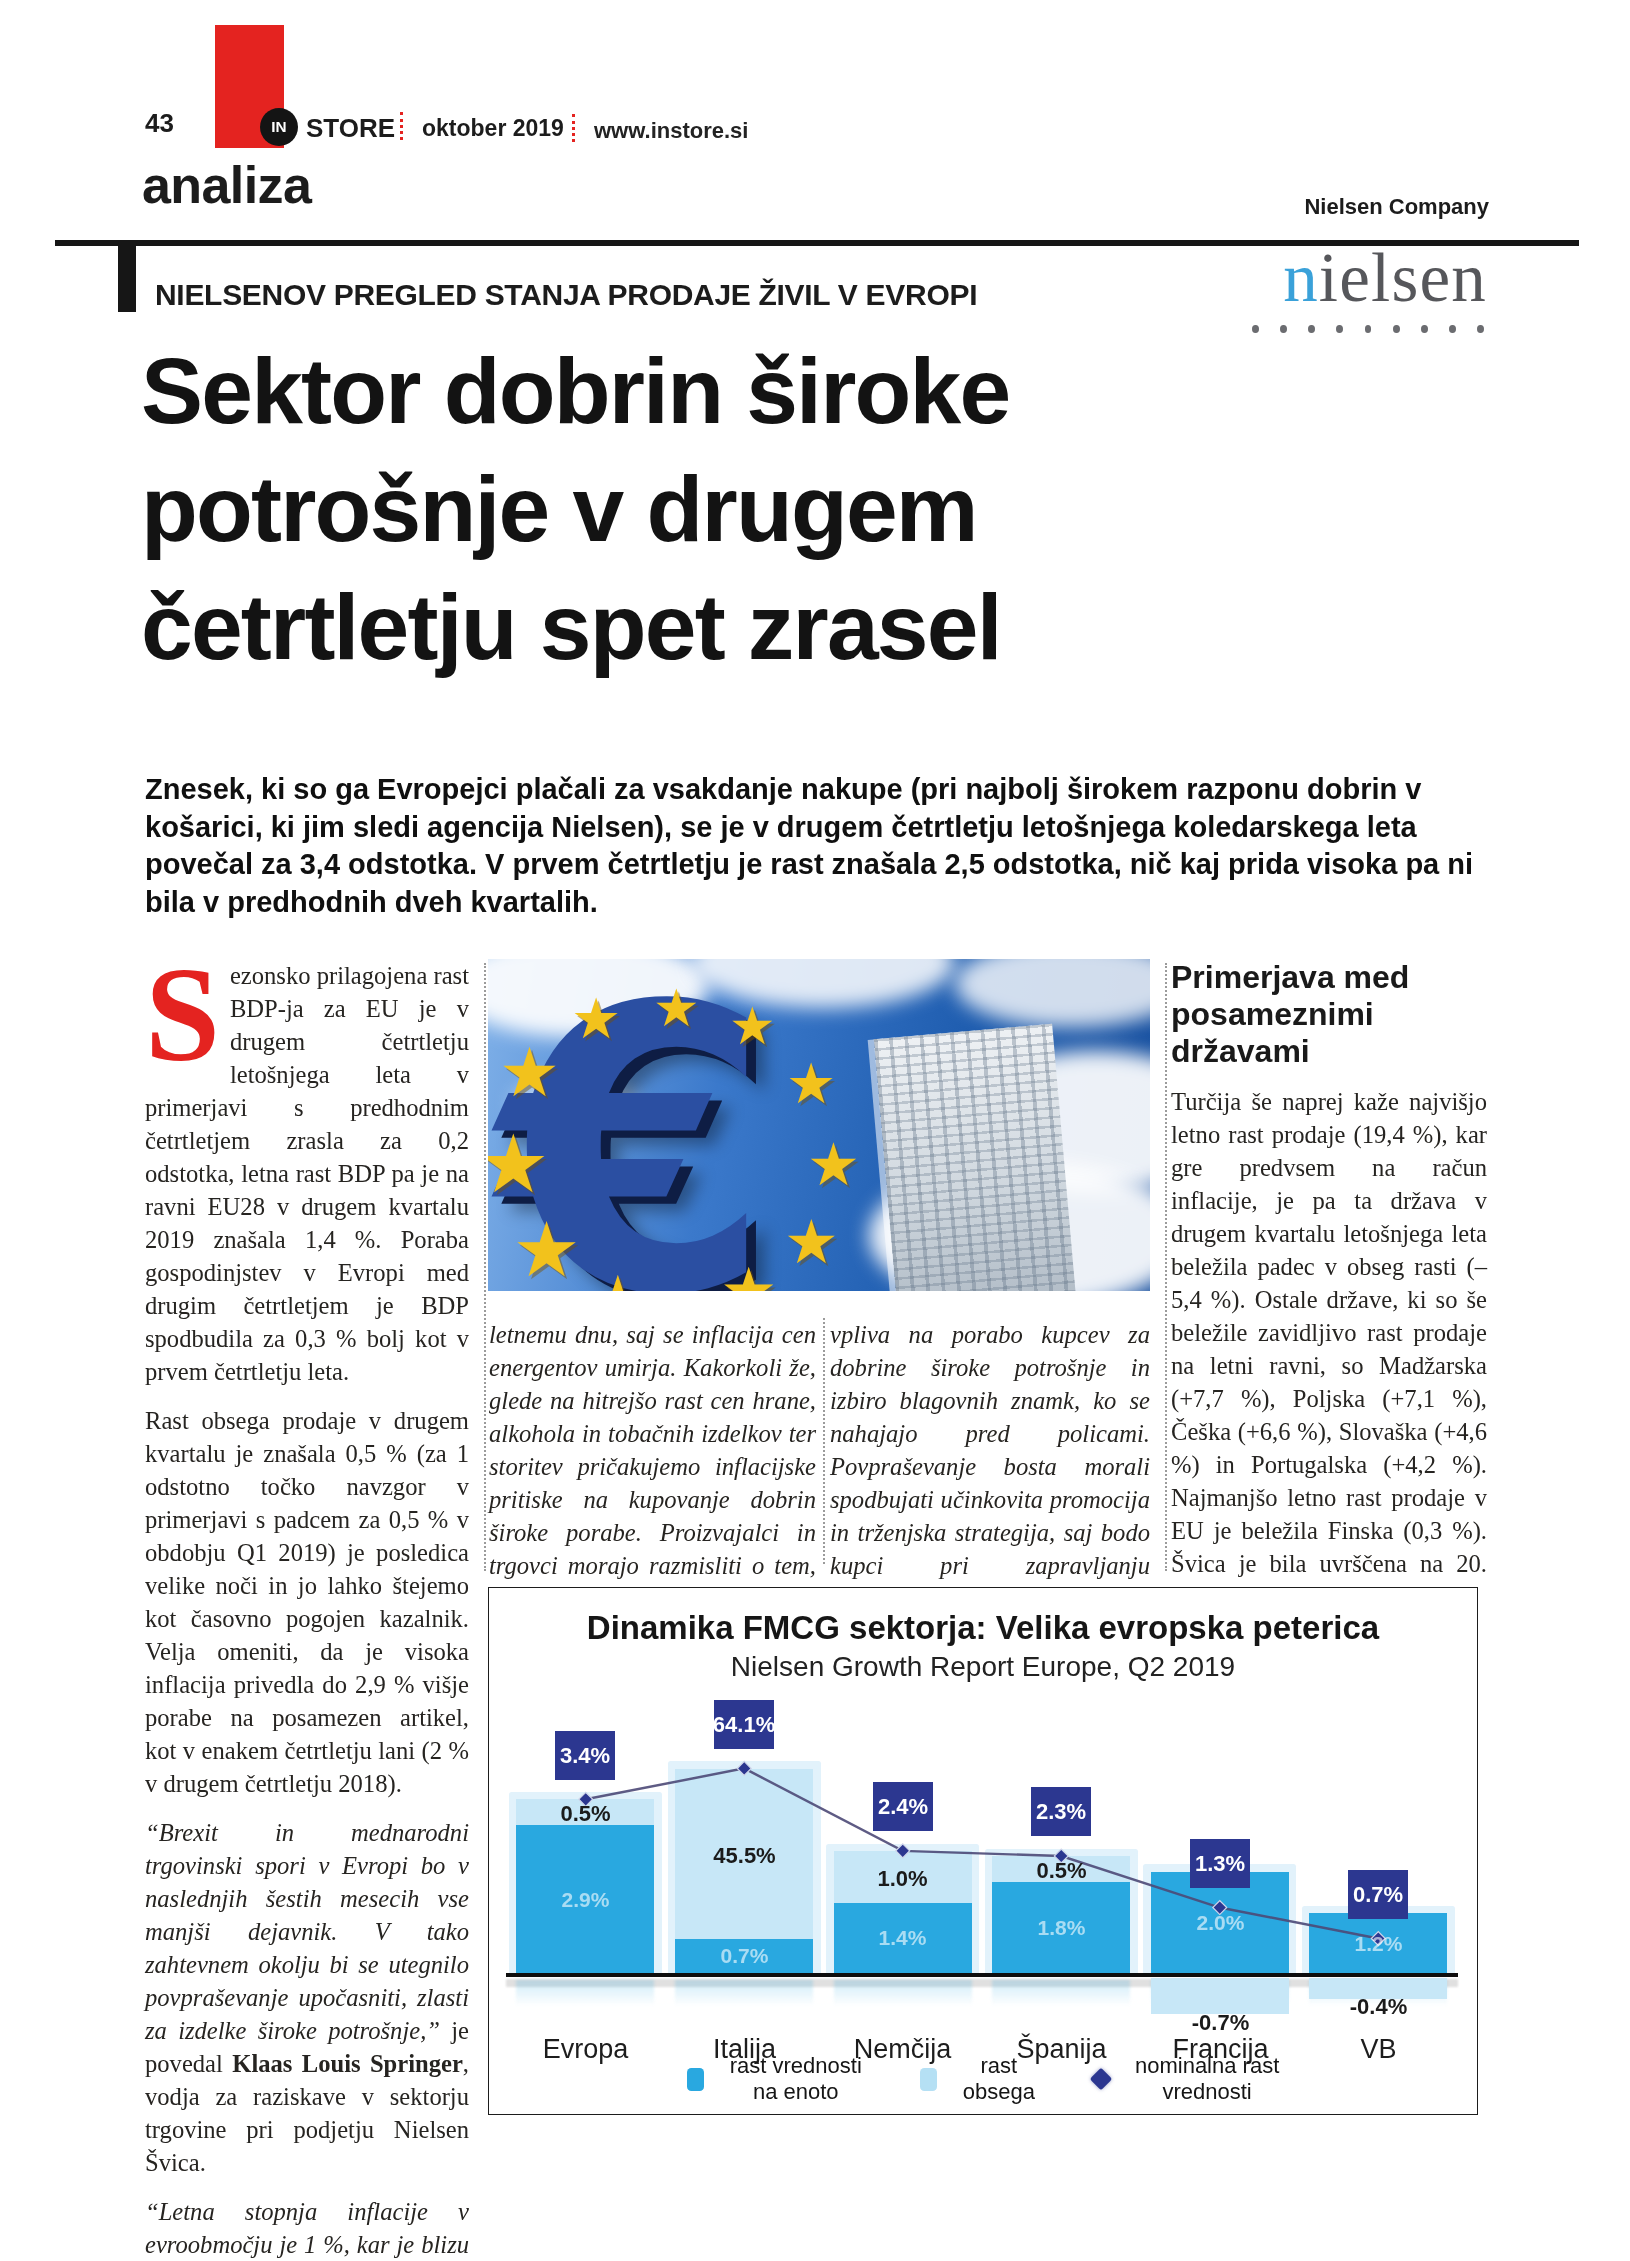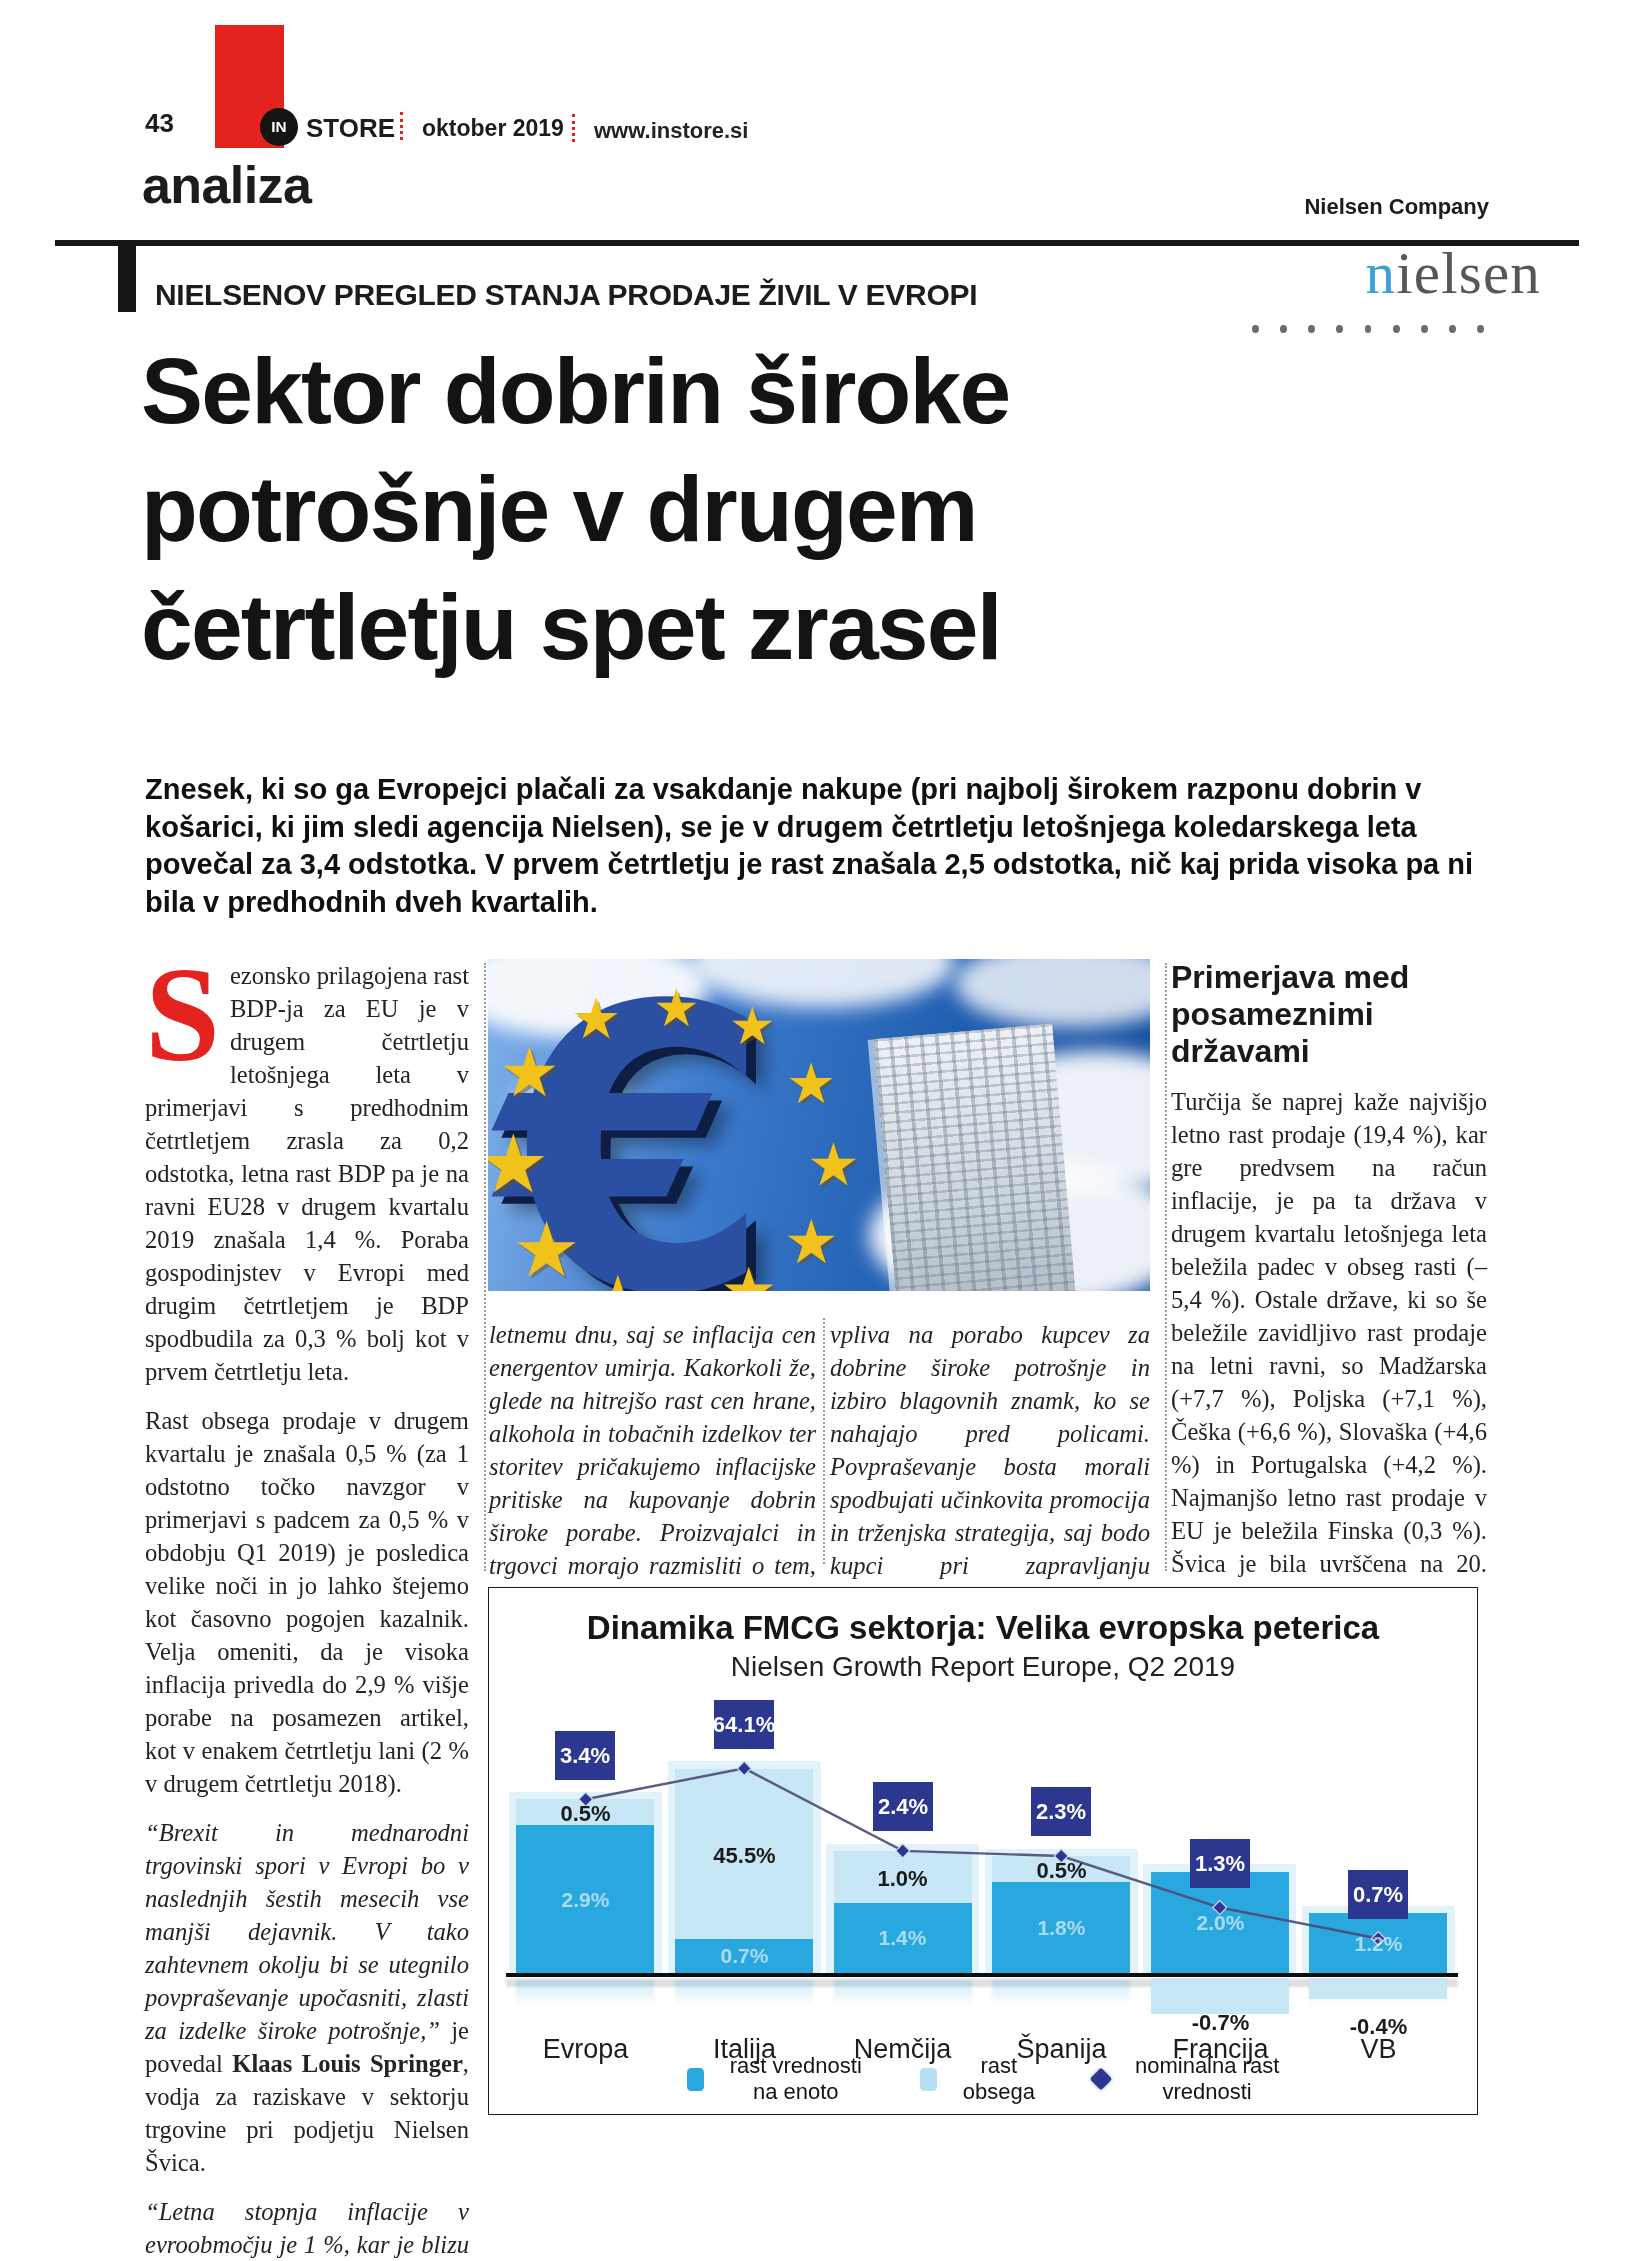--- a/index.html
+++ b/index.html
@@ -14,22 +14,22 @@
             color:#fff;font-size:15.3px;font-weight:800;display:flex;align-items:center;justify-content:center;}
   .brand{left:306px;top:113px;font-size:26px;font-weight:800;letter-spacing:0;}
   .vsep-red{border-left:3.7px dotted #e42320;height:28px;width:0;}
   .issue{left:422px;top:115px;font-size:23px;font-weight:700;}
   .site{left:594px;top:118px;font-size:22px;font-weight:600;color:#232323;}
   .analiza{left:142px;top:155px;font-size:52px;font-weight:800;letter-spacing:-0.6px;}
   .nielsen-company{left:1167px;top:194px;width:322px;text-align:right;font-size:22px;font-weight:800;}
   .rule{left:55px;top:240px;width:1524px;height:5.5px;background:#161616;}
   .rule-tick{left:118px;top:240px;width:18.4px;height:72px;background:#161616;}
   .kicker{left:155px;top:278px;font-size:30px;font-weight:800;letter-spacing:-0.3px;}
-  .nlogo{left:1300px;top:244px;width:241px;text-align:right;font-family:"Liberation Serif",serif;
-         font-size:59px;line-height:1;color:#56575b;letter-spacing:1.2px;}
+  .nlogo{left:1246px;top:244px;width:241px;text-align:right;font-family:"Liberation Serif",serif;
+         font-size:69px;line-height:1;color:#56575b;letter-spacing:1.2px;}
   .nlogo .blue{color:#3aa1d9;}
   .nlogo-dots{left:1252px;top:325px;width:232px;display:flex;justify-content:space-between;}
   .nlogo-dots i{width:6.8px;height:8px;border-radius:50%;background:#6b6c70;display:block;}
 
   
   .headline{left:141px;top:332px;width:1375px;font-size:93px;line-height:1.27;font-weight:800;
             letter-spacing:-1.8px;color:#131313;white-space:pre-line;}
   .lead{left:145px;top:771px;width:1345px;font-size:29px;line-height:1.3;font-weight:700;color:#101010;}
 
   
@@ -223,21 +223,21 @@
         <div class="refl" style="left: 662px; top: 392px; width: 138px; height: 26px;"></div>
         <div class="lbl-dark" style="left: 676px; top: 323px;">2.0%</div>
         <div class="lbl-light" style="left: 676px; top: 422px;">-0.7%</div>
         <div class="badge" style="left: 701px; top: 251px;">1.3%</div>
         <div class="cat" style="left: 652px; width: 159px;">Francija</div>
         <div class="halo" style="left: 813px; top: 318px; width: 153px; height: 69px;"></div>
         <div class="bar-light" style="left: 820px; top: 390px; width: 138px; height: 20.6px;"></div>
         <div class="bar-dark" style="left: 820px; top: 325px; width: 138px; height: 62px;"></div>
         <div class="refl" style="left: 820px; top: 392px; width: 138px; height: 26px;"></div>
         <div class="lbl-dark" style="left: 834px; top: 344px;">1.2%</div>
-        <div class="lbl-light" style="left: 834px; top: 406px; margin-top: 20px;">-0.4%</div>
+        <div class="lbl-light" style="left: 834px; top: 406px;">-0.4%</div>
         <div class="badge" style="left: 859px; top: 282px;">0.7%</div>
         <div class="cat" style="left: 810px; width: 159px;">VB</div>
         <svg class="lineplot" width="986" height="524" viewBox="0 0 1606 854">
           <polyline points="157.16666666666666,344.40000000000003 415.5,294 673.8333333333333,428.4 932.1666666666666,436.8 1190.5,520.8 1448.8333333333333,571.2" fill="none" stroke="#4c4977" stroke-width="4" opacity="0.9"></polyline>
           <rect x="149.16666666666666" y="336.40000000000003" width="16" height="16" transform="rotate(45 157.16666666666666 344.40000000000003)" fill="#2c3790" stroke="#cfd6ea" stroke-width="2"></rect>
           <rect x="407.5" y="286" width="16" height="16" transform="rotate(45 415.5 294)" fill="#2c3790" stroke="#cfd6ea" stroke-width="2"></rect>
           <rect x="665.8333333333333" y="420.4" width="16" height="16" transform="rotate(45 673.8333333333333 428.4)" fill="#2c3790" stroke="#cfd6ea" stroke-width="2"></rect>
           <rect x="924.1666666666666" y="428.8" width="16" height="16" transform="rotate(45 932.1666666666666 436.8)" fill="#2c3790" stroke="#cfd6ea" stroke-width="2"></rect>
           <rect x="1182.5" y="512.8" width="16" height="16" transform="rotate(45 1190.5 520.8)" fill="#2c3790" stroke="#cfd6ea" stroke-width="2"></rect>
           <rect x="1440.8333333333333" y="563.2" width="16" height="16" transform="rotate(45 1448.8333333333333 571.2)" fill="#2c3790" stroke="#cfd6ea" stroke-width="2"></rect>

